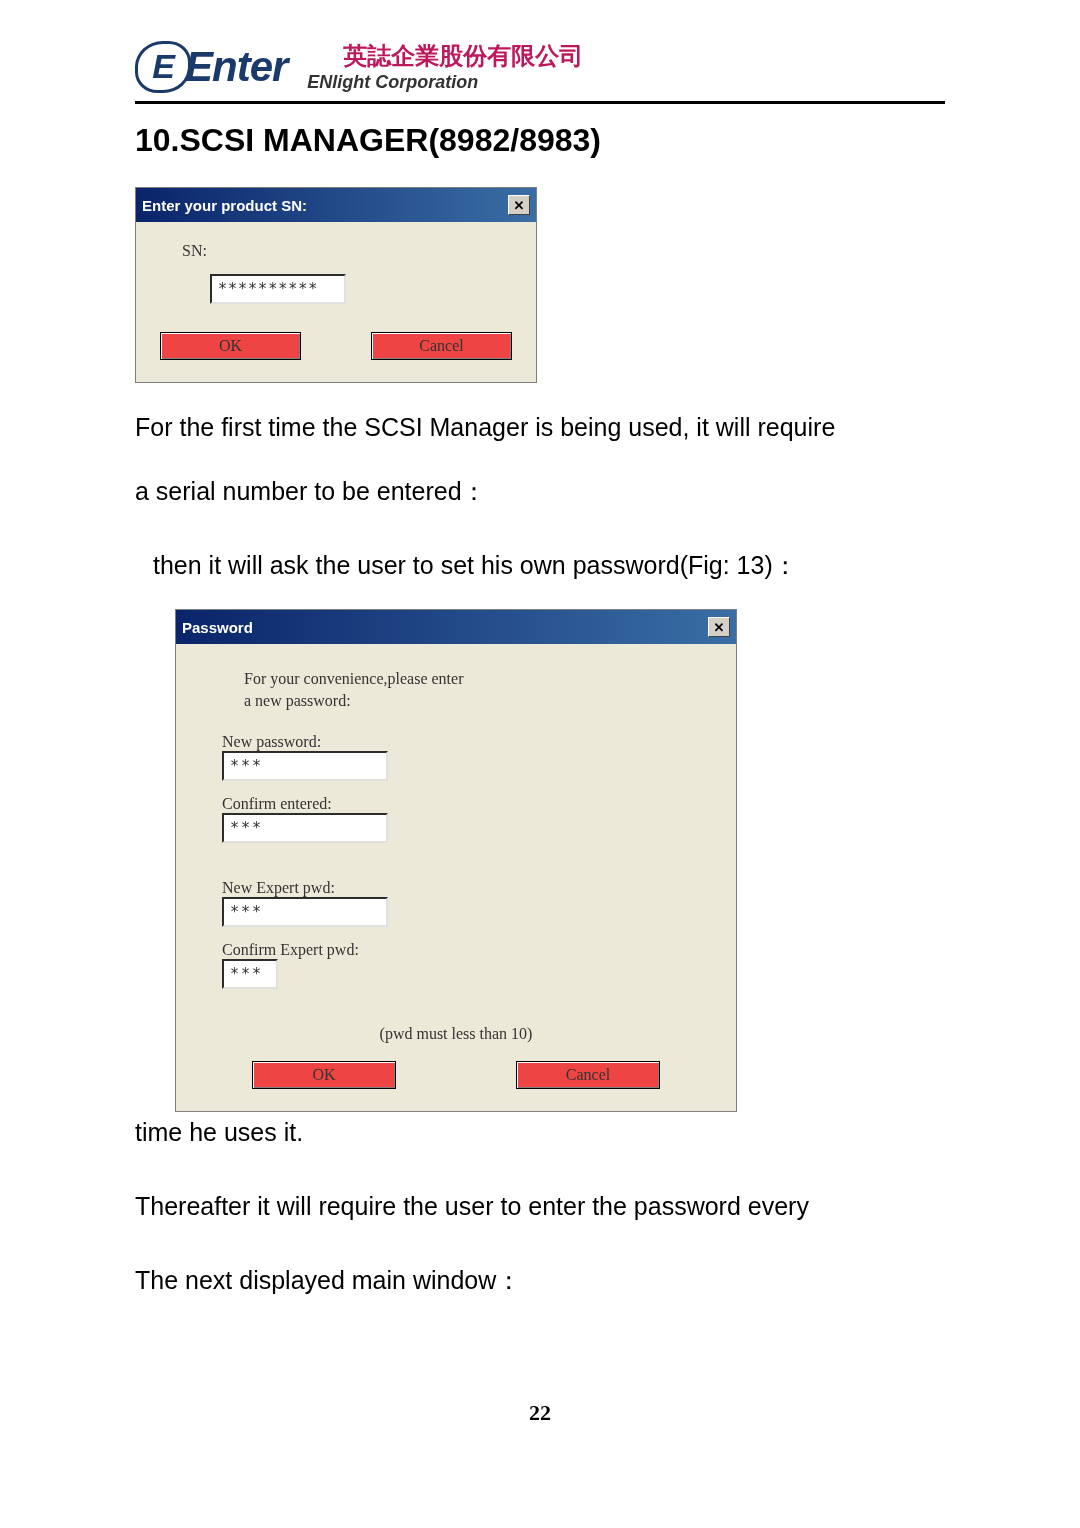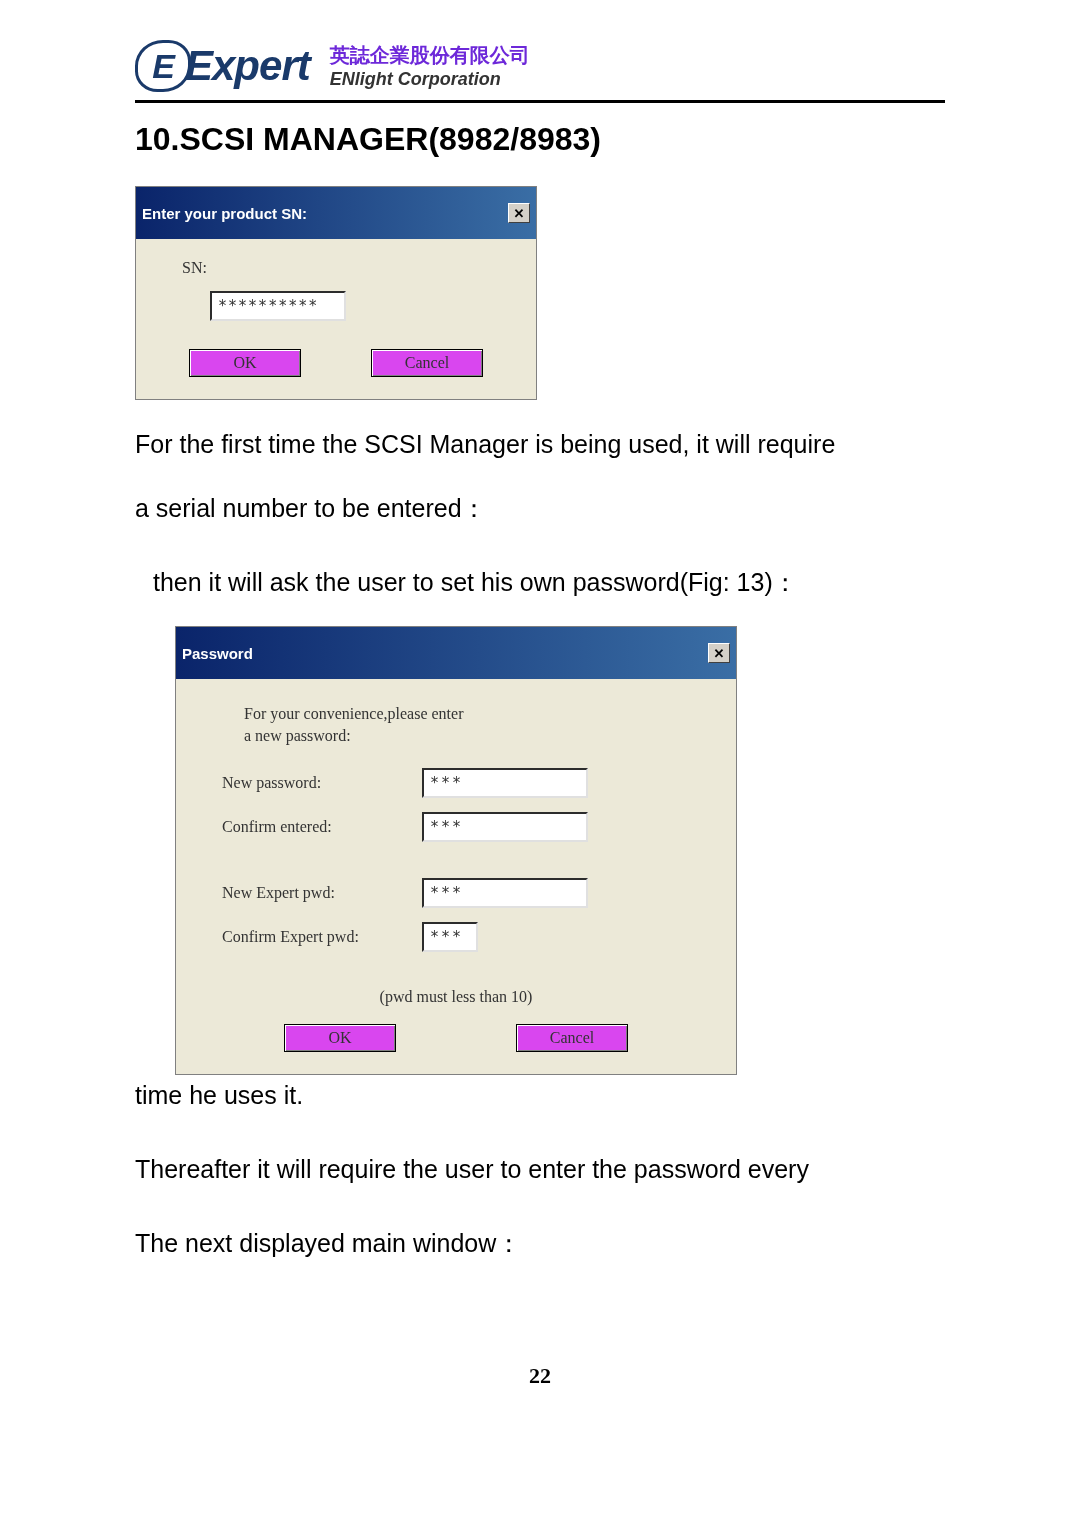--- a/index.html
+++ b/index.html
@@ -40,23 +40,24 @@
     margin-right: -6px;
     background: #fff;
   }
   .logo-e {
     font-style: italic;
     font-weight: 900;
     font-size: 34px;
     color: #1a3a6a;
   }
   .company-cn {
-    font-size: 20px;
-    font-weight: bold;
-    color: #6d28d9;
+    font-size: 24px;
+    font-weight: bold;
+    color: #be185d;
+    margin-left: 36px;
   }
   .company-en {
     font-size: 18px;
     font-weight: bold;
     font-style: italic;
     color: #333;
   }
   h1 {
     font-size: 32px;
     font-weight: bold;
@@ -80,21 +81,21 @@
     background: #ece9d8;
     position: relative;
   }
   .dialog-sn { width: 400px; }
   .dialog-pw { width: 560px; margin-left: 40px; }
   .titlebar {
     background: linear-gradient(to right, #0a246a, #3a6ea5);
     color: #fff;
     font-size: 15px;
     font-weight: bold;
-    padding: 16px 6px;
+    padding: 7px 6px;
     display: flex;
     align-items: center;
     justify-content: space-between;
   }
   .close-btn {
     width: 20px;
     height: 18px;
     background: #d4d0c8;
     border: 1px solid #fff;
     border-right-color: #404040;
@@ -129,34 +130,34 @@
     line-height: 20px;
   }
   .sn-input { width: 120px; margin-left: 50px; letter-spacing: 1px; }
   .btn-row {
     display: flex;
     justify-content: center;
     gap: 70px;
     margin-top: 28px;
   }
   .win-btn {
-    background: #d946ef;
+    background: #ef4444;
     border: 1px solid #000;
     box-shadow: inset 1px 1px 0 #fff, inset -1px -1px 0 #808080;
-    padding: 4px 0;
+    padding: 4px 16px;
     width: 110px;
     text-align: center;
     font-family: "Times New Roman", serif;
     font-size: 16px;
   }
   .pw-intro { margin: 4px 0 20px 44px; line-height: 1.4; }
   .pw-row {
     display: flex;
-    align-items: center;
     margin: 14px 0 14px 22px;
+    flex-direction: column;
   }
   .pw-row .lbl { width: 200px; }
   .pw-row .win-input { width: 150px; letter-spacing: 2px; }
   .pw-row .win-input.short { width: 40px; }
   .pw-note { text-align: center; margin: 36px 0 8px 0; }
   .pw-btn-row {
     display: flex;
     justify-content: center;
     gap: 120px;
     margin-top: 18px;
@@ -171,21 +172,21 @@
 </style>
 </head>
 <body>
 
 <div class="page">
   <div class="header">
     <div class="logo">
       <span class="logo-badge">
         <span class="logo-e">E</span>
       </span>
-      <span>Expert</span>
+      <span>Enter</span>
     </div>
     <div>
       <div class="company-cn">英誌企業股份有限公司</div>
       <div class="company-en">ENlight Corporation</div>
     </div>
   </div>
 
   <h1>10.SCSI MANAGER(8982/8983)</h1>
 
   <div class="dialog dialog-sn">

